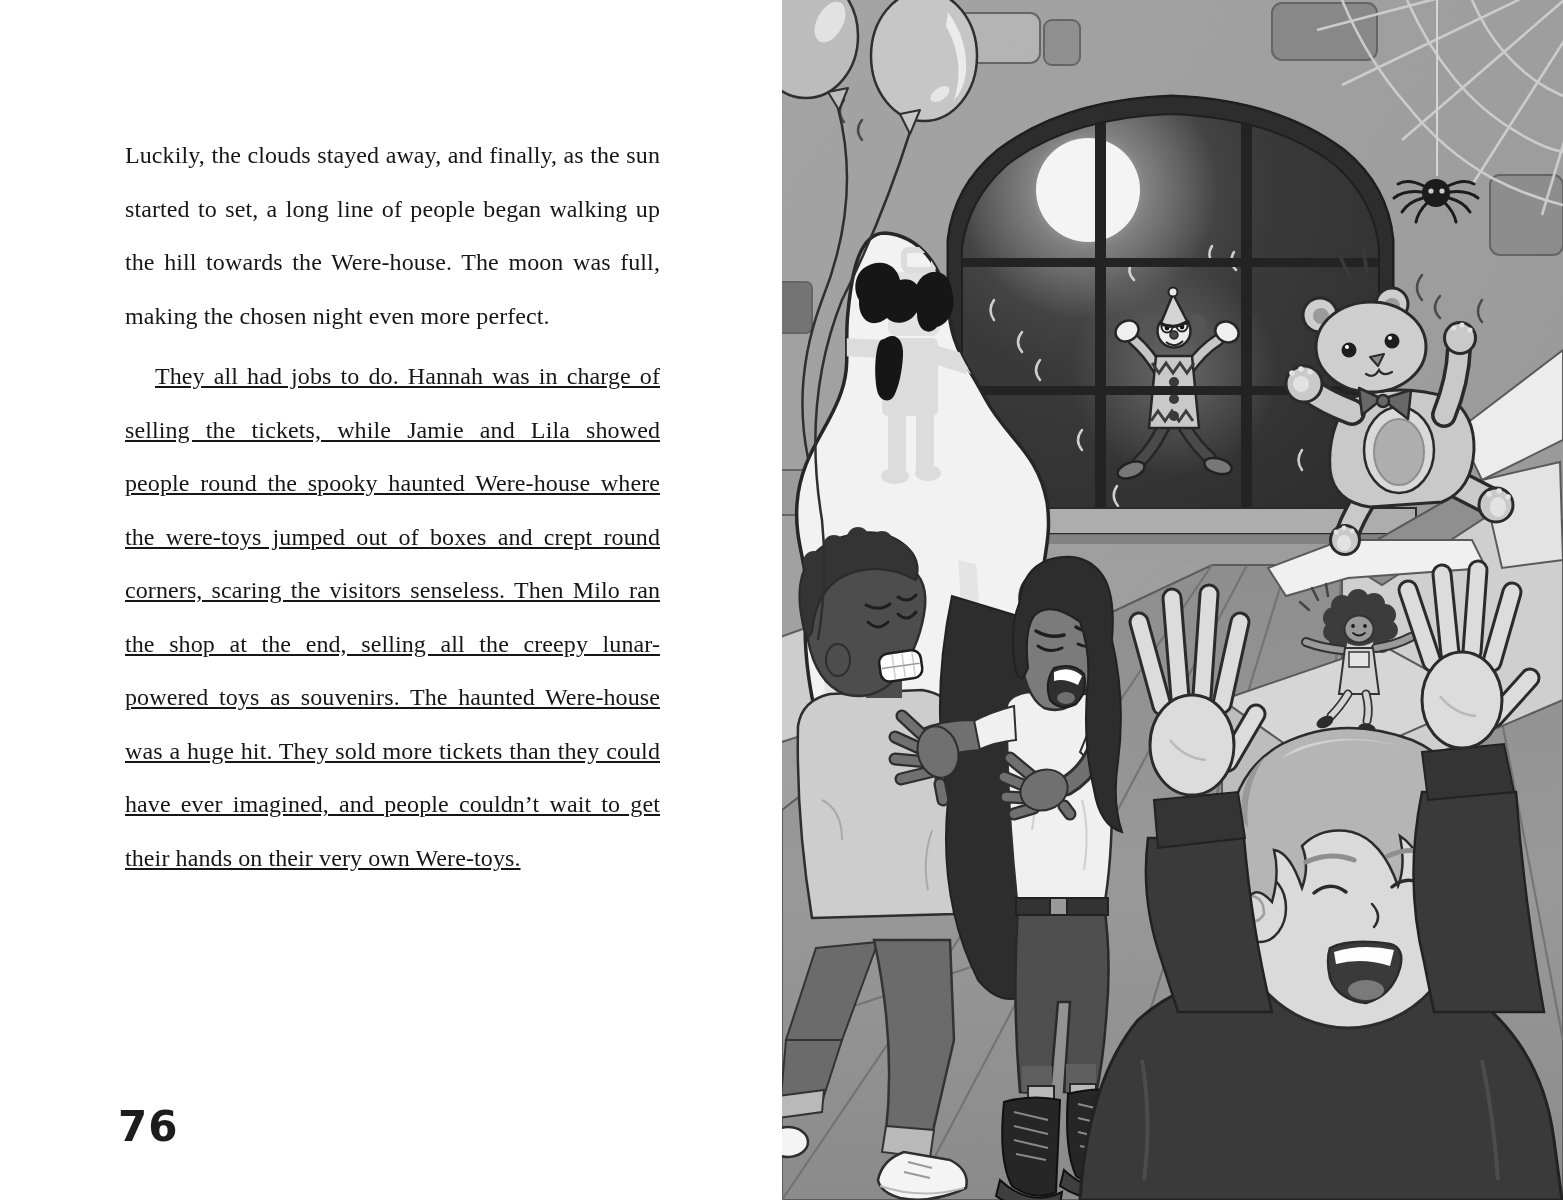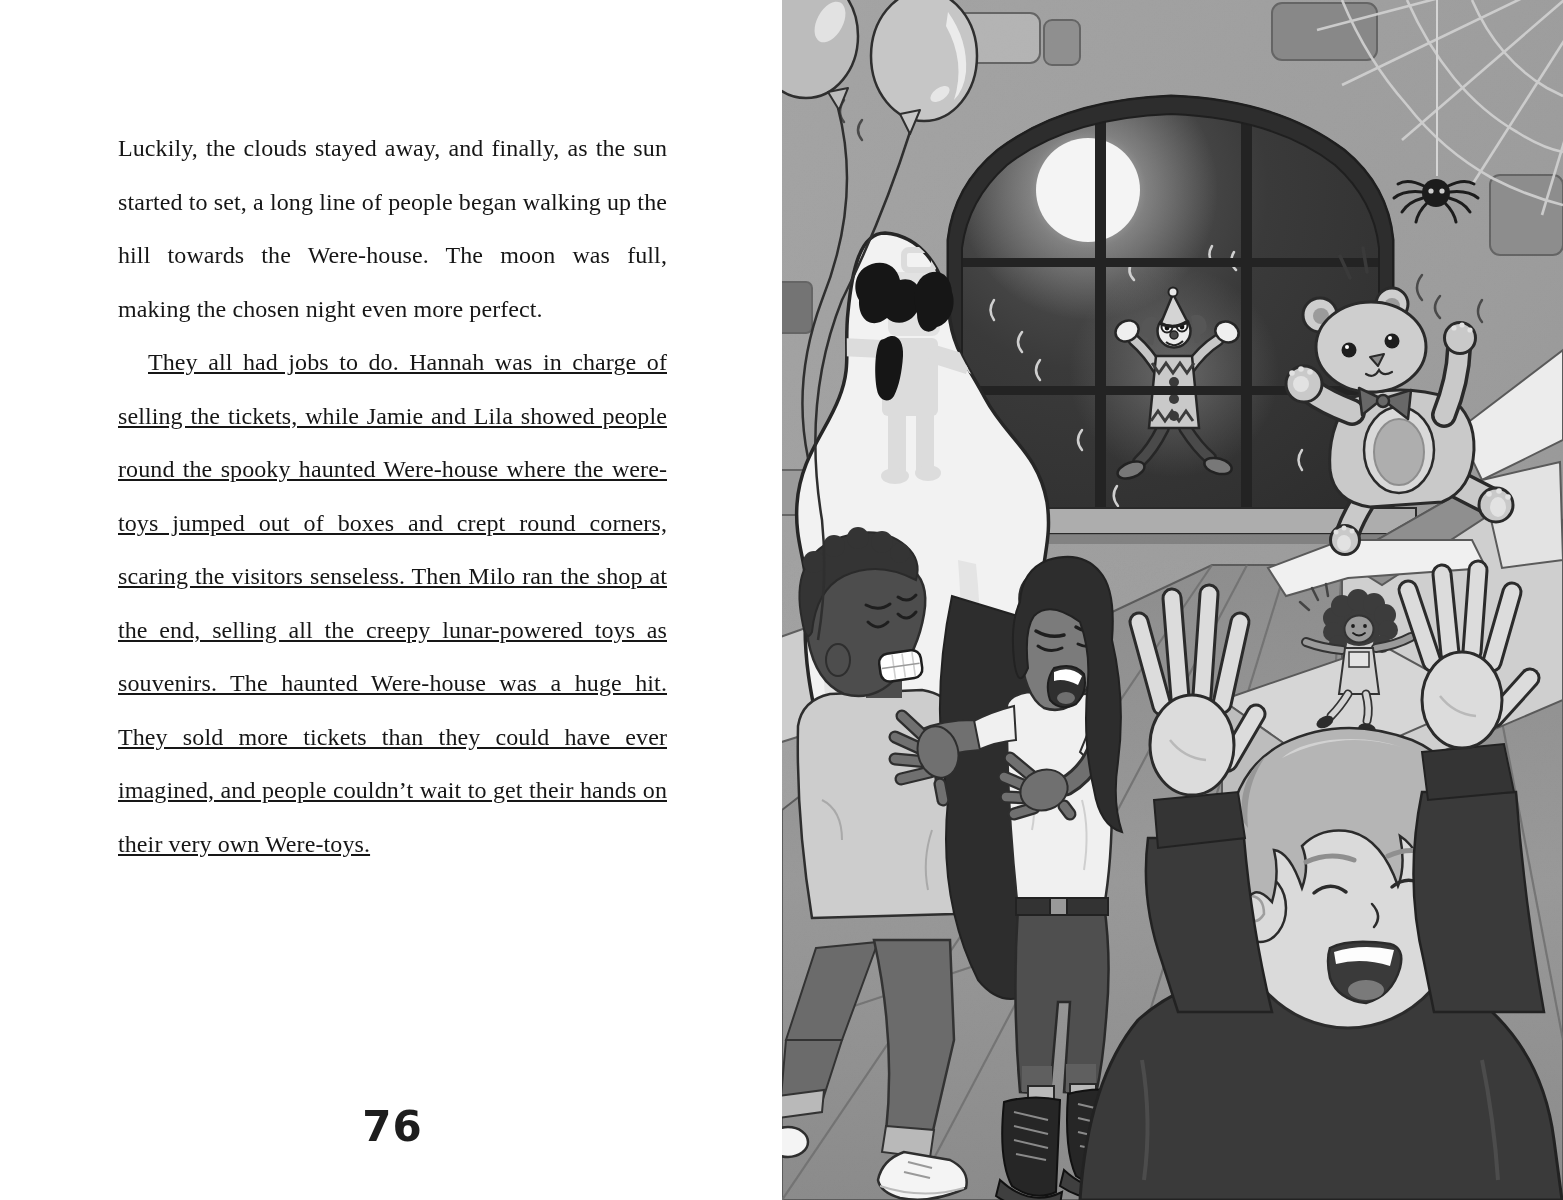--- a/index.html
+++ b/index.html
@@ -5,24 +5,24 @@
   html,body{margin:0;padding:0;}
   body{
     width:1563px;height:1200px;position:relative;overflow:hidden;
     background:#ffffff;font-family:"Liberation Serif",serif;
   }
   .text-block{
     position:absolute;left:118px;top:122px;width:549px;
     font-size:24px;line-height:53.5px;color:#161616;
     text-align:justify;letter-spacing:.1px;
   }
-  .text-block p{margin:0;padding:0;}
+  .text-block p{margin:7px;padding:0;}
   .text-block p.indented{text-indent:30px;text-decoration:underline;}
   .page-number{
-    position:absolute;left:118px;top:1102px;width:549px;text-align:center;
+    position:absolute;left:118px;top:1102px;width:549px;
     font-family:"DejaVu Sans",sans-serif;font-weight:700;font-size:42px;
     color:#1d1d1d;letter-spacing:1px;
   }
   .illustration{position:absolute;left:782px;top:0;width:781px;height:1200px;}
 </style>
 </head>
 <body>
 
 <div class="text-block">
   <p>Luckily, the clouds stayed away, and finally, as the sun started to set, a long line of people began walking up the hill towards the Were-house. The moon was full, making the chosen night even more perfect.</p>

